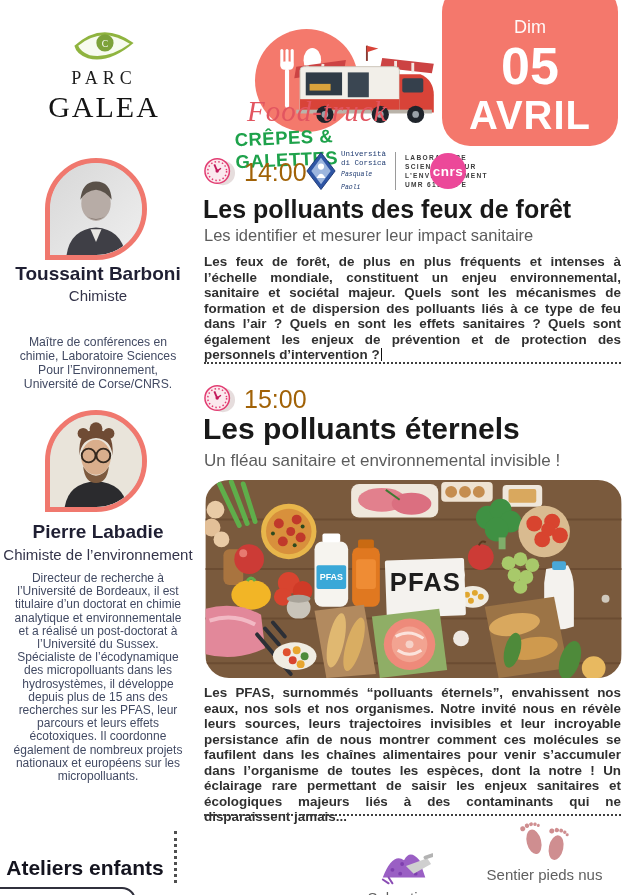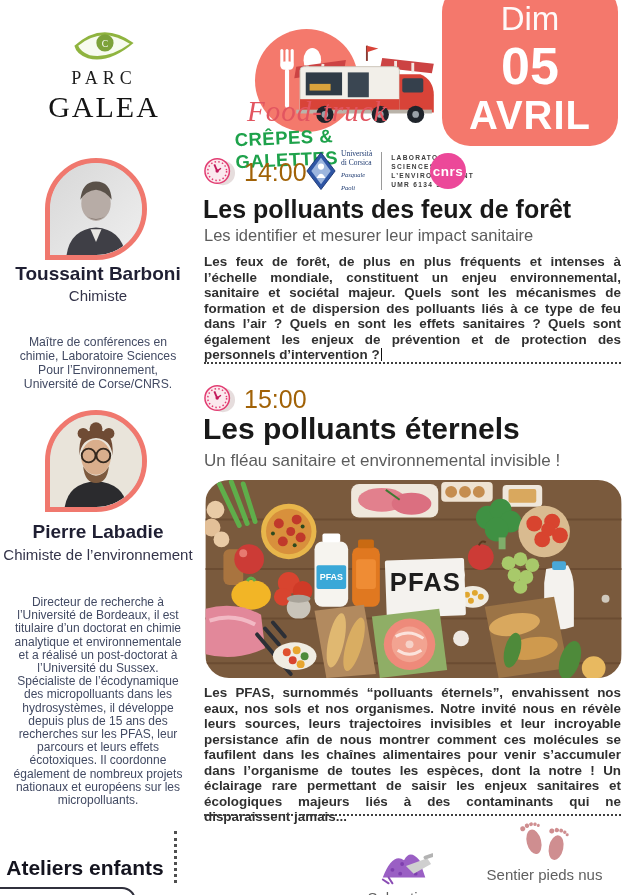--- a/index.html
+++ b/index.html
@@ -16,53 +16,53 @@
   .ft-circle{position:absolute;left:22px;top:17px;width:103px;height:103px;border-radius:50%;background:#f4796c;}
   .ft-truck{position:absolute;left:52px;top:26px;}
   .ft-script{position:absolute;left:14px;top:83px;width:190px;font-family:"Liberation Serif",serif;
              font-style:italic;font-size:29px;color:#e25560;letter-spacing:1px;}
   .ft-sub{position:absolute;left:2px;top:113px;width:200px;font-size:18.5px;font-weight:bold;color:#1ea24b;
           letter-spacing:.5px;transform:rotate(-2.5deg);}
 
   .badge{right:10px;top:-16px;width:176px;height:162px;background:#f4786c;border-radius:28px;
          color:#fff;display:flex;flex-direction:column;align-items:center;justify-content:flex-end;
          padding-bottom:10px;box-sizing:border-box;}
-  .badge-dim{font-size:33px;opacity:.96;}
+  .badge-dim{font-size:18px;opacity:.96;}
   .badge-num{font-size:52px;font-weight:bold;line-height:1.08;}
   .badge-month{font-size:40px;font-weight:bold;letter-spacing:1px;line-height:1.05;}
 
   
   .bubble{width:92px;height:92px;border:5px solid #f0786e;border-radius:50% 50% 50% 0;
           overflow:hidden;background:#ddd;}
   .bubble svg{display:block;border-radius:inherit;}
   .b1{left:45px;top:158px;}
   .b2{left:45px;top:410px;}
   .sp-name{left:0;width:196px;text-align:center;font-size:19px;font-weight:bold;color:#1f1f33;}
   .sp-role{left:0;width:196px;text-align:center;font-size:15px;color:#34344a;}
   .sp-bio{left:10px;width:176px;text-align:center;font-size:12.2px;line-height:14.1px;color:#424a63;}
   .n1{top:263px;} .r1{top:287px;} .bio1{top:311px;margin-top:24px;}
-  .n2{top:521px;} .r2{top:546px;} .bio2{top:596px;line-height:13.2px;font-size:12px;}
+  .n2{top:521px;} .r2{top:546px;} .bio2{top:572px;line-height:13.2px;font-size:12px;}
 
   
   .sessrow{left:204px;display:flex;align-items:center;gap:8px;}
   .row1{top:156px;} .row2{top:383px;}
   .time{font-size:25px;color:#a16207;}
   .title{left:203px;font-weight:bold;color:#191919;}
   .t1{top:195px;font-size:25px;} .t2{top:412px;font-size:30px;}
   .subtitle{left:204px;color:#5c5c5c;}
   .s1{top:226px;font-size:16.5px;} .s2{top:451px;font-size:17px;}
   .para{left:204px;width:417px;font-size:13.4px;font-weight:bold;color:#303030;
         line-height:15.5px;text-align:justify;}
   .p1{top:254px;} .p2{top:685px;}
   .cursor{display:inline-block;width:1.5px;height:13px;background:#111;margin-left:1px;vertical-align:-2px;}
   .dotline{border-top:2.5px dotted #3f3f3f;width:417px;left:204px;}
   .d1{top:362px;} .d2{top:814px;}
 
   .unilogo{left:306px;top:150px;display:flex;align-items:center;gap:5px;}
-  .uni-txt{font-family:Liberation Serif, serif;color:#1e3a70;font-size:7.5px;line-height:8.5px;}
+  .uni-txt{font-family:Liberation Mono, monospace;color:#1e3a70;font-size:7.5px;line-height:8.5px;}
   .uni-txt .small{font-size:6.5px;font-style:italic;margin-top:4px;}
   .uni-sep{width:1px;height:38px;background:#9a9a9a;margin:0 4px;}
   .lab-txt{font-size:6.6px;letter-spacing:1.3px;line-height:9px;color:#3c3c3c;font-weight:bold;}
   .cnrs{left:430px;top:153px;width:36px;height:36px;border-radius:50%;background:#ec4899;
         display:flex;align-items:center;justify-content:center;}
   .cnrs span{color:#fff;font-weight:bold;font-size:13.5px;letter-spacing:.5px;}
 
   .foodimg{left:205px;top:480px;width:417px;height:198px;border-radius:24px;overflow:hidden;}
 
   

